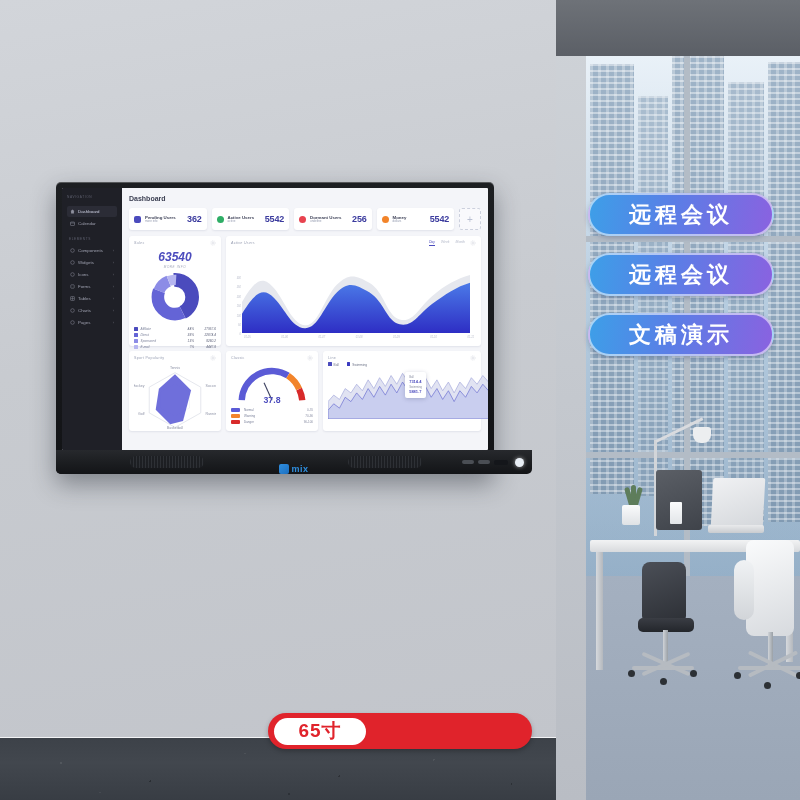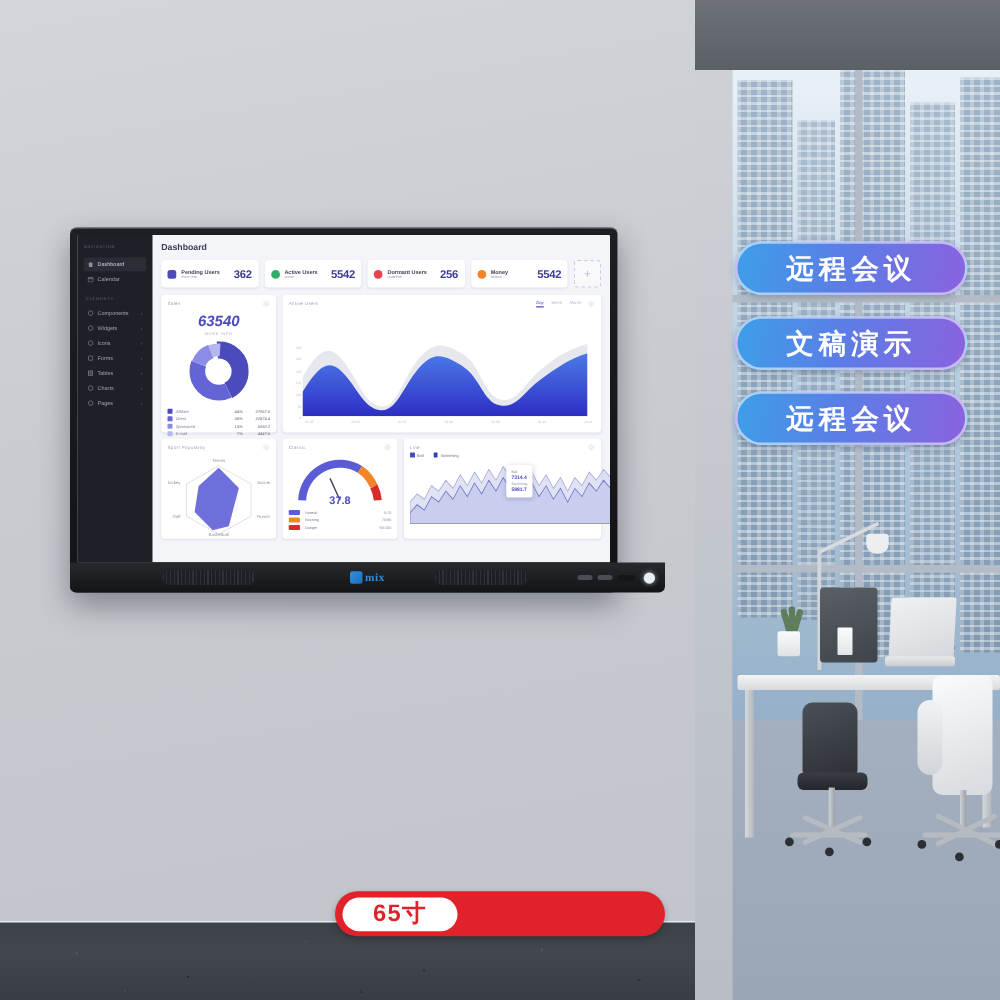--- a/index.html
+++ b/index.html
@@ -172,21 +172,21 @@
     box-shadow:0 10px 24px rgba(30,35,45,.42), 0 1px 0 rgba(255,255,255,.25) inset;
   }
   .tv-screen{
     position:relative; width:426px; height:262px; background:#f4f5f9;
     overflow:hidden; border-radius:1px;
   }
   .tv-chin{
     position:relative; width:476px; height:24px; margin-left:-6px;
     background:linear-gradient(180deg,#27292d 0%, #1b1d20 55%, #131417 100%);
     border-radius:0 0 5px 5px;
-    display:flex; align-items:center; justify-content:center;font-family:Liberation Serif, serif;
+    display:flex; align-items:flex-end; justify-content:center;
   }
   .grille{
     position:absolute; top:6px; height:12px; width:74px; border-radius:6px;
     background:repeating-linear-gradient(90deg,#303338 0 1px,#1d1f23 1px 3px);
     opacity:.9;
   }
   .tv-logo{
     display:flex; align-items:center; gap:2px;
     color:#2f8fe0; font-size:9px; font-weight:bold; letter-spacing:.5px;
   }
@@ -337,22 +337,22 @@
     <div class="chair-base" style="left:190px; top:662px; width:54px; transform:rotate(26deg);"></div>
     <div class="chair-base" style="left:190px; top:662px; width:54px; transform:rotate(-26deg);"></div>
     <div class="caster" style="left:178px;top:672px;"></div>
     <div class="caster" style="left:240px;top:672px;"></div>
     <div class="caster" style="left:208px;top:682px;"></div>
   </div>
 
 
   <div class="pills">
     <div class="pill">远程会议</div>
+    <div class="pill">远程会议</div>
     <div class="pill">文稿演示</div>
-    <div class="pill">远程会议</div>
   </div>
 
   <div class="badge">
     <div class="badge-inner">65寸</div>
   </div>
 
   <div class="tv">
     <div class="tv-screen">
       <div class="dash">
 

